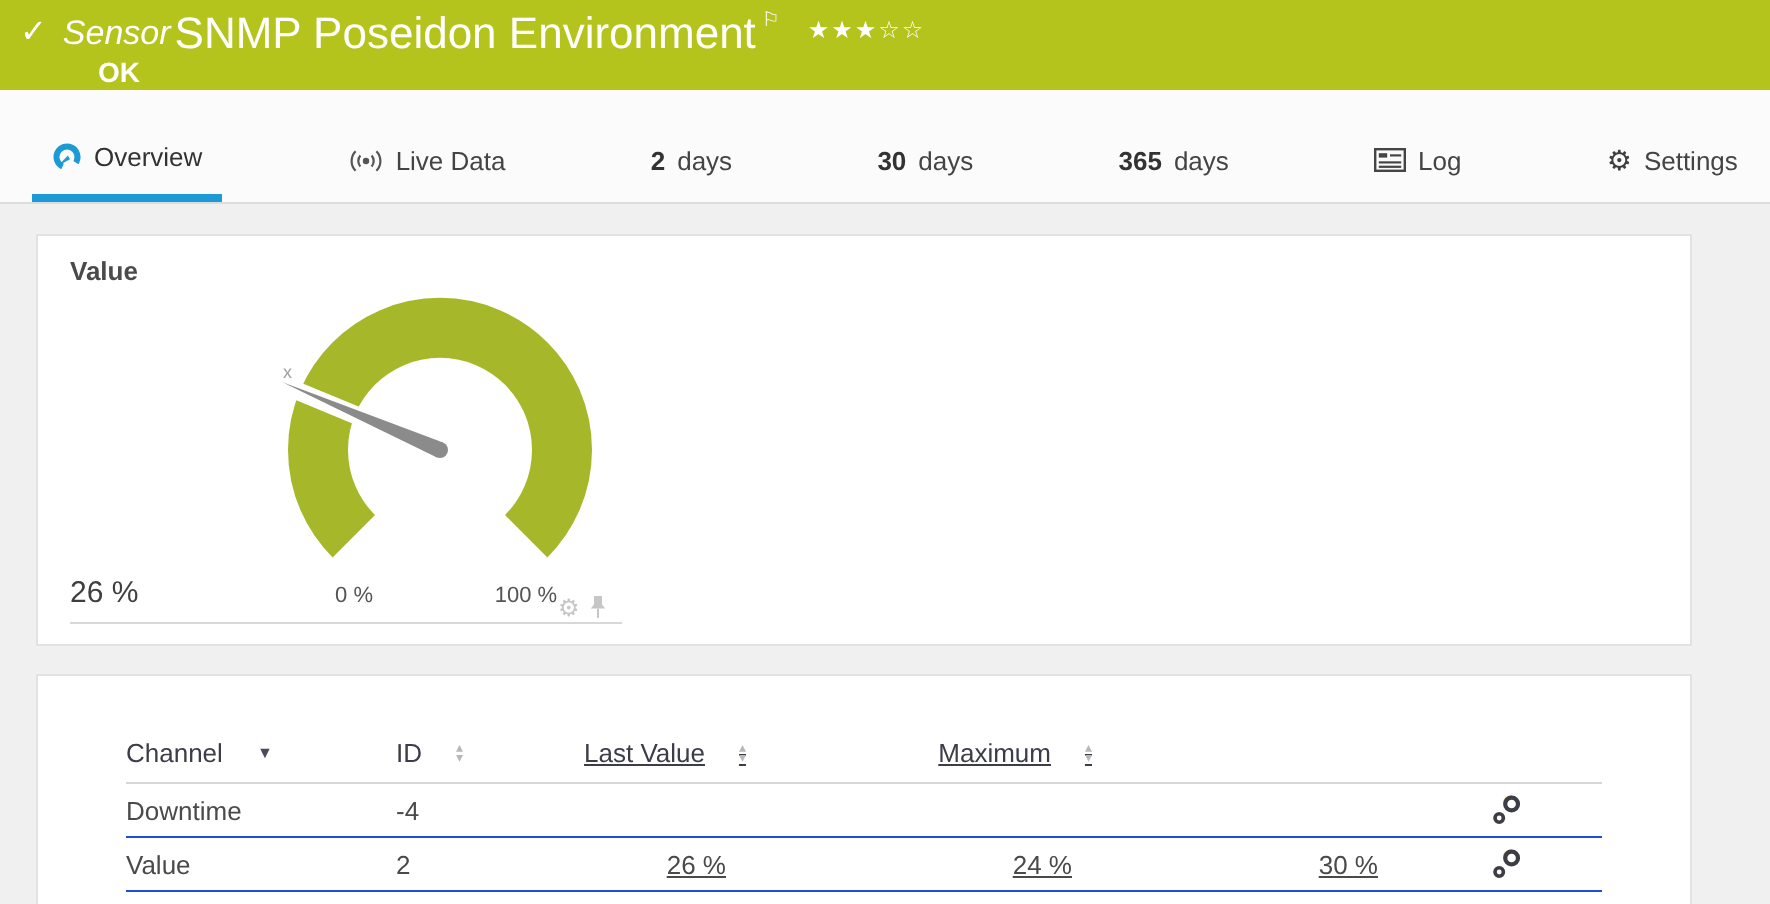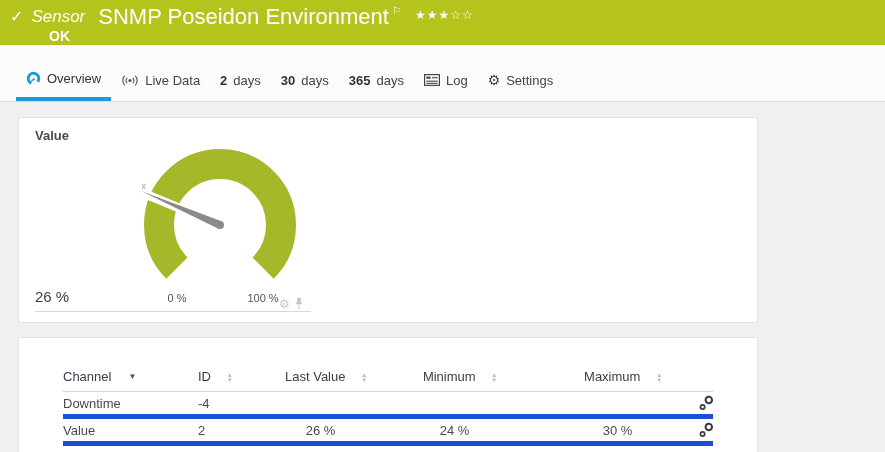--- a/index.html
+++ b/index.html
@@ -3,61 +3,61 @@
 <meta charset="utf-8">
 <style>
   * { margin:0; padding:0; box-sizing:border-box; }
   body { font-family:"Liberation Sans","DejaVu Sans",sans-serif; }
   #app { position:relative; width:885px; height:452px; background:#f0f0f0; overflow:hidden; }
 
   
   .hdr { position:absolute; left:0; top:0; width:885px; height:45px; background:#b5c31d; color:#fff; }
   .hdr-line { position:absolute; left:10px; top:7px; display:flex; align-items:flex-start; }
   .check { font-size:16px; font-weight:bold; margin-right:8px; line-height:20px; }
-  .sensor-type { font-style:italic; font-size:17px; font-weight:400; margin-right:13px; line-height:20px; }
+  .sensor-type { font-style:italic; font-size:17px; font-weight:400; margin-right:2px; line-height:20px; }
   .sensor-title { font-size:22px; font-weight:500; line-height:20px; }
   .flag { font-size:10px; margin-left:3px; margin-top:-2px; }
   .stars { margin-left:14px; font-size:12px; letter-spacing:1px; margin-top:1px; }
   .status-ok { position:absolute; left:49px; top:28px; font-size:14px; font-weight:bold; }
 
   
   .tabbar { position:absolute; left:0; top:45px; width:885px; height:57px; background:#fbfbfb;
-            border-bottom:1px solid #dcdcdc; display:flex; justify-content:flex-start;
+            border-bottom:1px solid #dcdcdc; display:flex; justify-content:space-between;
             padding:0 6px 0 16px; }
   .tab { display:flex; align-items:center; gap:6px; padding:0 10px; font-size:13px; color:#444;
          cursor:pointer; height:100%; padding-top:14px; }
   .tab .num { font-weight:bold; color:#333; }
   .tab.active { border-bottom:4px solid #1b9ad6; color:#333; font-weight:500; }
   .tab svg, .tab .uicon { flex:0 0 auto; }
   .uicon { font-size:14px; color:#3f3f3f; line-height:14px; }
 
   
-  .panel { position:absolute; left:18px; width:740px; background:#fff; border:1px solid #e2e2e2; }
+  .panel { position:absolute; left:18px; width:828px; background:#fff; border:1px solid #e2e2e2; }
   .panel-gauge { top:117px; height:206px; }
   .panel-table { top:337px; height:160px; }
   .panel-title { position:absolute; left:16px; top:10px; font-size:13px; font-weight:bold; color:#4a4a4a; }
 
   
   .gauge-svg { position:absolute; left:52px; top:20px; }
   .scale-label { position:absolute; width:44px; text-align:center; font-size:11px; color:#555; top:174px; }
   .scale-min { left:136px; }
   .scale-max { left:222px; }
   .current-val { position:absolute; left:16px; top:170px; font-size:15px; color:#3f3f3f; }
   .gauge-underline { position:absolute; left:16px; top:193px; width:276px; border-bottom:1px solid #d8d8d8; }
   .gauge-tools { position:absolute; left:260px; top:179px; display:flex; gap:4px; align-items:center; }
   .tool-gear { font-size:12px; color:#c6c6c6; line-height:12px; cursor:pointer; }
 
   
   .ch-table { position:absolute; left:0; top:24px; width:100%; padding:0 44px; }
   .trow { display:grid; grid-template-columns:135px 80px 95px 173px 153px 1fr;
-          align-items:center; border-bottom:5px solid #1d4ed8; }
+          align-items:center; border-bottom:1px solid #1d4ed8; }
   .trow.head { height:30px; font-size:13px; color:#3c3c4a; border-bottom:1px solid #d6d6d6; }
   .trow.datarow { height:27px; font-size:13px; color:#4a4a4a; }
   .cell { display:flex; align-items:center; gap:15px; }
-  .cell.right { justify-content:center; }
+  .cell.right { justify-content:flex-end;text-decoration:underline; }
   .cell.icon-cell { justify-content:flex-end; padding-right:40px; }
   .val-pad { padding-right:10px; }
   .sort-desc { font-size:8px; color:#4a4a5a; margin-left:2px; }
   .sort-pair { display:flex; flex-direction:column; font-size:7px; color:#b8b8b8; line-height:5px; margin-left:2px; }
   .gearlink { cursor:pointer; display:inline-flex; }
 </style>
 </head>
 <body>
 
 <div id="app">
@@ -155,27 +155,20 @@
         </div>
         <div class="cell">
           <span>ID</span>
           <span class="sort-pair">
               <span>▴</span>
               <span>▾</span>
             </span>
         </div>
         <div class="cell right">
           <span>Last Value</span>
-          <span class="sort-pair">
-              <span>▴</span>
-              <span>▾</span>
-            </span>
-        </div>
-        <div class="cell right">
-          <span>Minimum</span>
           <span class="sort-pair">
               <span>▴</span>
               <span>▾</span>
             </span>
         </div>
         <div class="cell right">
           <span>Maximum</span>
           <span class="sort-pair">
               <span>▴</span>
               <span>▾</span>

